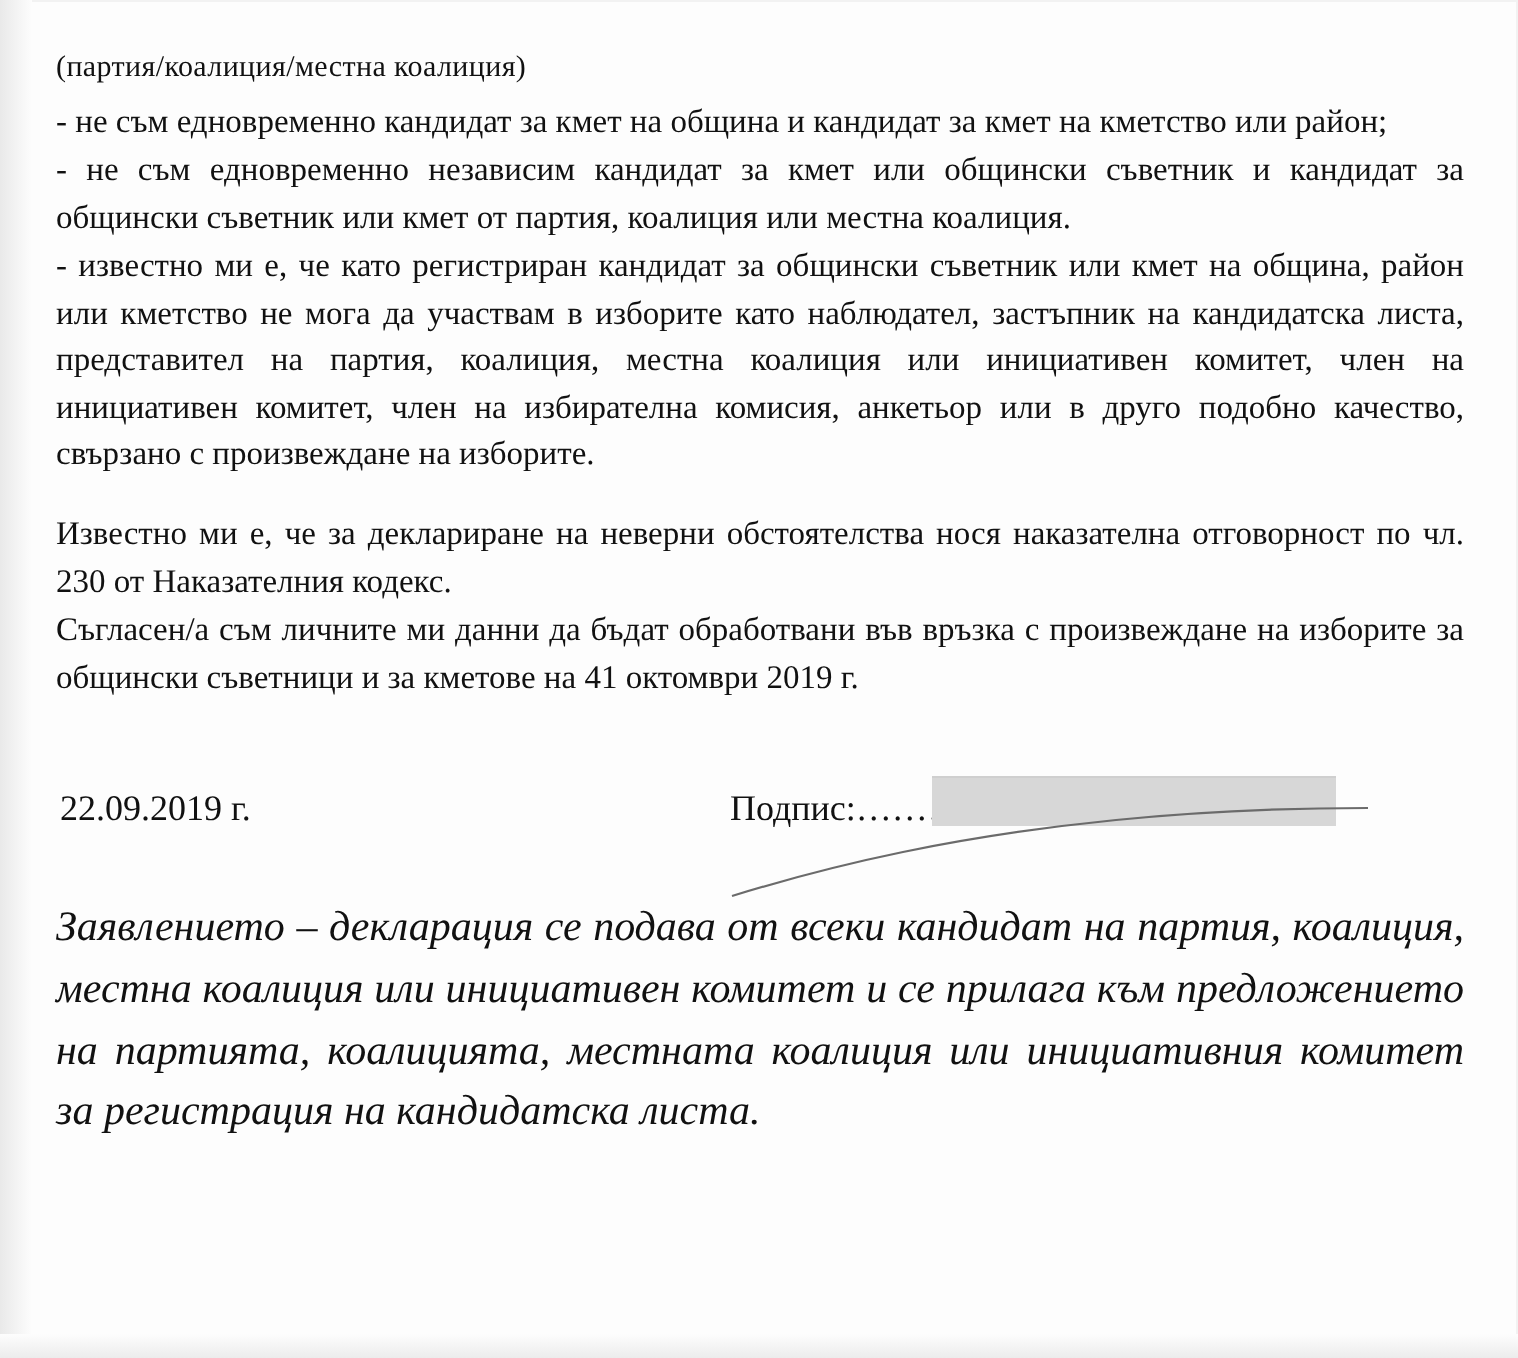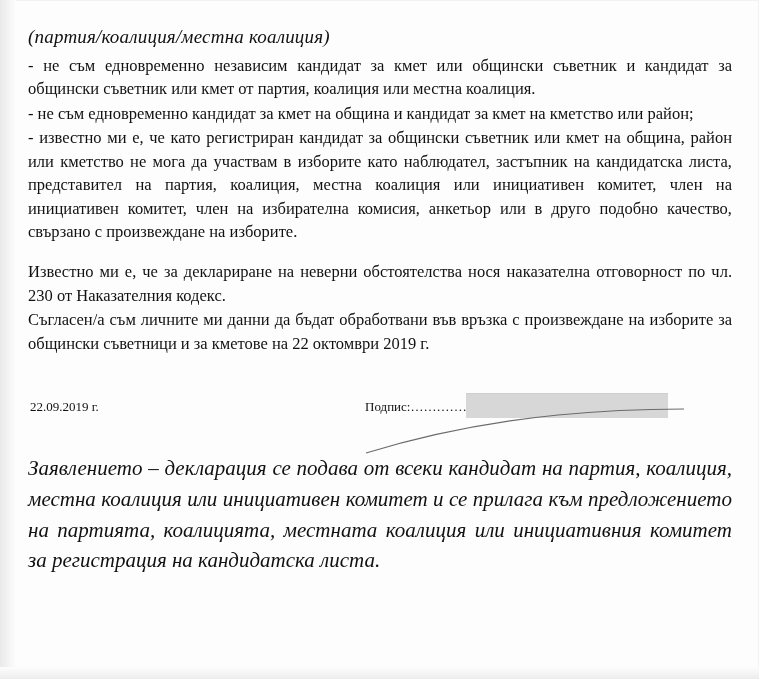--- a/index.html
+++ b/index.html
@@ -42,22 +42,21 @@
     width: 759px; height: 12px;
     background: linear-gradient(to top, #ececec, #fdfdfd);
   }
   .doc-body {
     position: absolute;
     left: 28px;
     top: 26px;
     width: 704px;
   }
   .intro-line {
-    font-style: italic;
-    font-size: 19px;
+    font-size: 15px;
     letter-spacing: 0.2px;
     margin-bottom: 6px;
   }
   .clause {
     font-size: 16.5px;
     line-height: 1.42;
     text-align: justify;
     margin: 0 0 1px 0;
   }
   .block-gap {
@@ -66,21 +65,21 @@
   .para {
     font-size: 16.5px;
     line-height: 1.44;
     text-align: justify;
     margin: 0;
   }
   .sign-row {
     position: relative;
     margin-top: 44px;
     height: 40px;
-    font-size: 13px;
+    font-size: 18px;
   }
   .sign-date {
     position: absolute;
     left: 2px;
     top: 0;
   }
   .sign-label {
     position: absolute;
     left: 337px;
     top: 0;
@@ -121,28 +120,28 @@
 
 <div id="page">
 
   <div class="scan-left-edge"></div>
   <div class="scan-bottom-edge"></div>
 
   <div class="doc-body">
 
     <div class="intro-line">(партия/коалиция/местна коалиция)</div>
 
+    <p class="clause">- не съм едновременно кандидат за кмет на община и кандидат за кмет на кметство или район;</p>
     <p class="clause">- не съм едновременно независим кандидат за кмет или общински съветник и кандидат за общински съветник или кмет от партия, коалиция или местна коалиция.</p>
-    <p class="clause">- не съм едновременно кандидат за кмет на община и кандидат за кмет на кметство или район;</p>
     <p class="clause">- известно ми е, че като регистриран кандидат за общински съветник или кмет на община, район или кметство не мога да участвам в изборите като наблюдател, застъпник на кандидатска листа, представител на партия, коалиция, местна коалиция или инициативен комитет, член на инициативен комитет, член на избирателна комисия, анкетьор или в друго подобно качество, свързано с произвеждане на изборите.</p>
 
     <div class="block-gap"></div>
 
     <p class="para">Известно ми е, че за деклариране на неверни обстоятелства нося наказателна отговорност по чл. 230 от Наказателния кодекс.</p>
-    <p class="para">Съгласен/а съм личните ми данни да бъдат обработвани във връзка с произвеждане на изборите за общински съветници и за кметове на 22 октомври 2019 г.</p>
+    <p class="para">Съгласен/а съм личните ми данни да бъдат обработвани във връзка с произвеждане на изборите за общински съветници и за кметове на 41 октомври 2019 г.</p>
 
     <div class="sign-row">
       <span class="sign-date">22.09.2019 г.</span>
       <span class="sign-label">Подпис:…………….</span>
       <div class="redaction"></div>
       <svg class="sign-stroke" viewBox="0 0 330 48">
         <path d="M8 46 C 60 30, 120 16, 200 8 C 250 3, 300 2, 326 2" fill="none" stroke="#6b6b6b" stroke-width="1.1"></path>
       </svg>
     </div>
 

